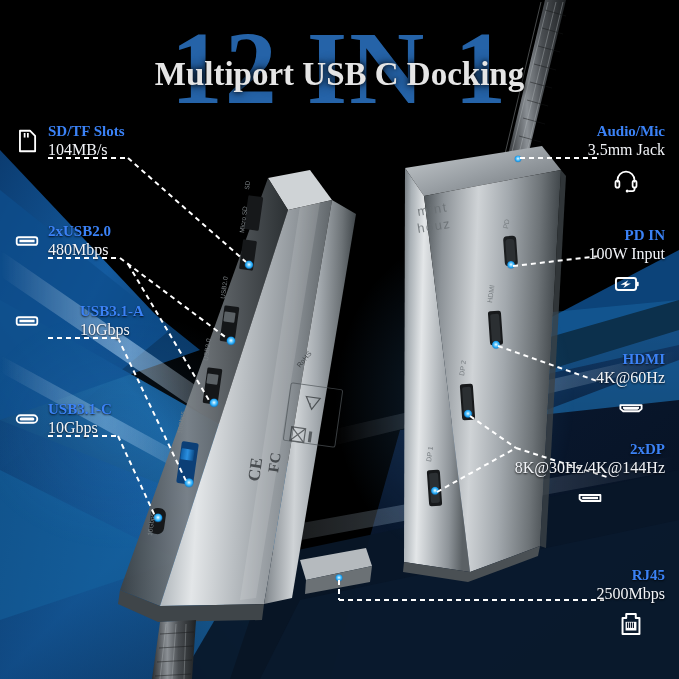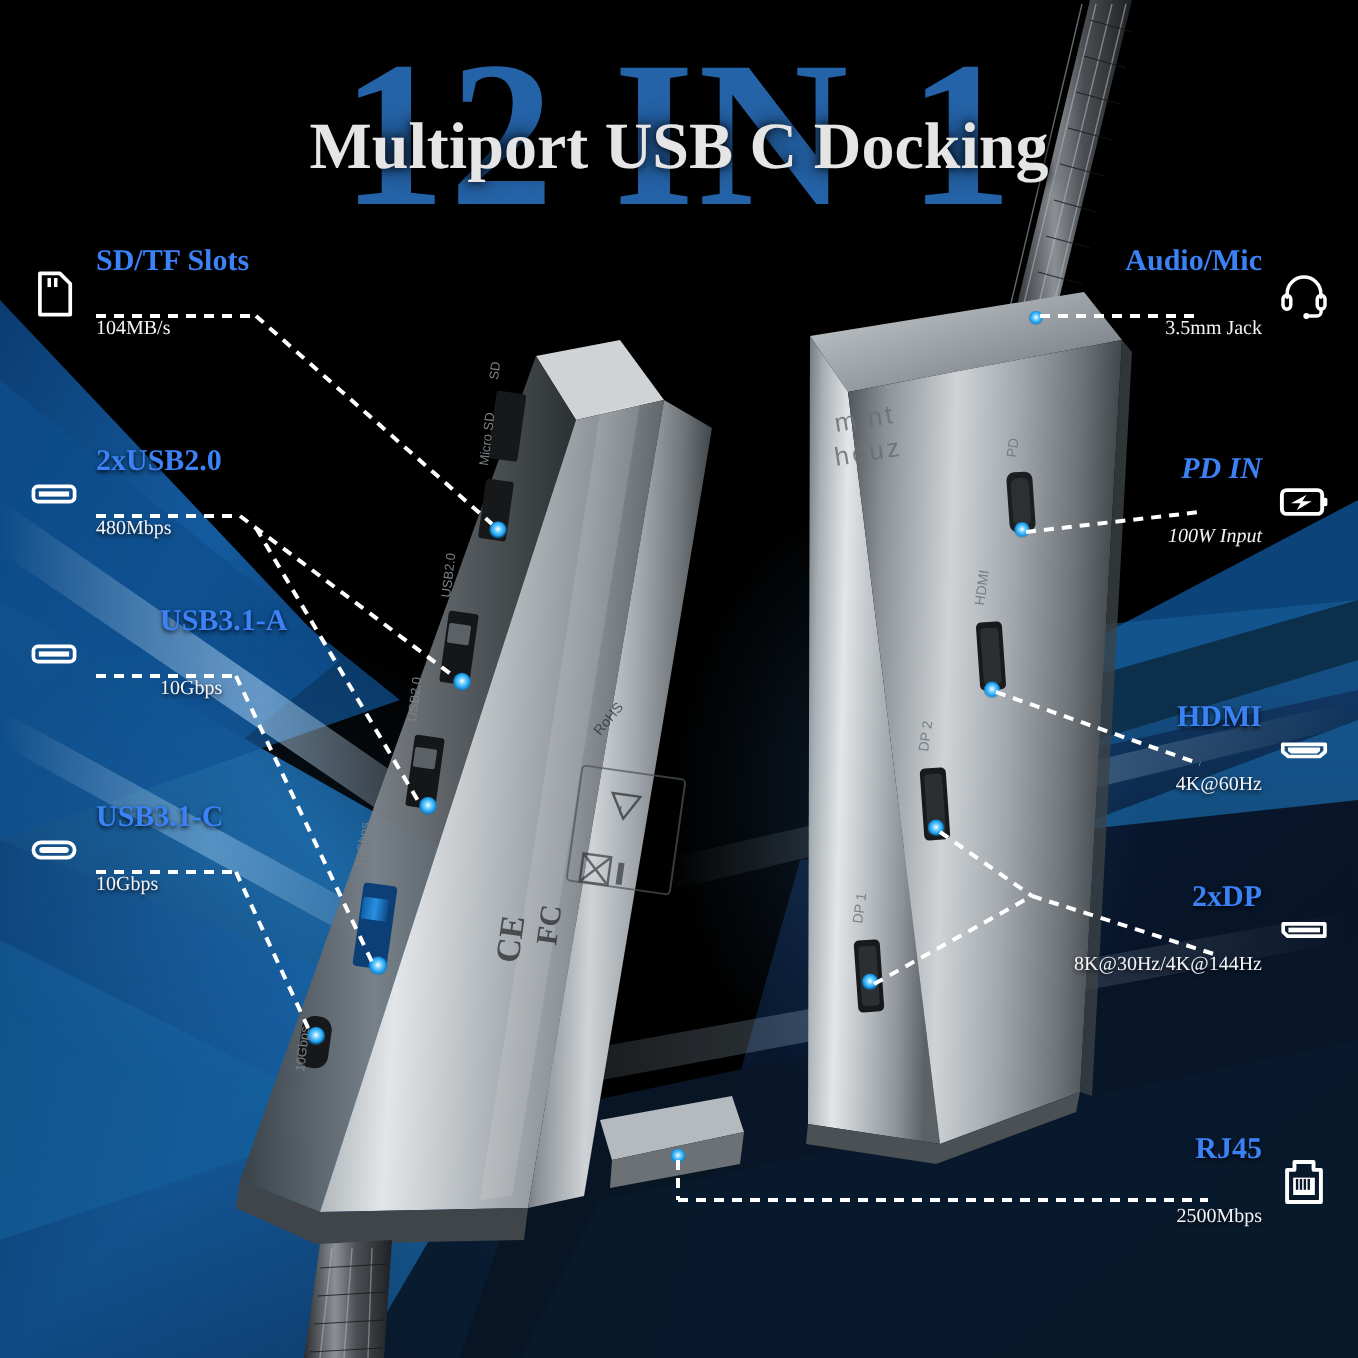--- a/index.html
+++ b/index.html
@@ -36,32 +36,32 @@
     line-height:40px;
     text-shadow:0 0 5px rgba(0,0,0,.95),0 0 12px rgba(0,0,0,.9);
   }
 
   
   .product{position:absolute;inset:0;}
 
   
   .callout{position:absolute;display:flex;align-items:center;gap:8px;}
   .callout.left{flex-direction:row;}
-  .callout.right{}
+  .callout.right{flex-direction:column;}
   .co-text{display:flex;flex-direction:column;line-height:1.05;}
   .co-title{
     font-family:"Liberation Serif", serif;
     font-size:15px;font-weight:700;color:#3b82f6;
     white-space:nowrap;
     text-shadow:0 1px 2px rgba(0,0,0,.85);
   }
   .co-sub{
     font-family:"Liberation Serif", serif;
-    font-size:10px;font-weight:400;color:#f2f4f8;
-    white-space:nowrap;margin-top:20px;
+    font-size:16px;font-weight:400;color:#f2f4f8;
+    white-space:nowrap;margin-top:2px;
     text-shadow:0 1px 2px rgba(0,0,0,.85);
   }
   .callout.left .co-title,.callout.left .co-sub{text-align:left;}
   .callout.right .co-title,.callout.right .co-sub{text-align:right;}
   .co-icon{width:26px;height:26px;flex:0 0 26px;display:block;}
   .co-icon svg{display:block;width:100%;height:100%;}
 
   
   .leaders{position:absolute;inset:0;pointer-events:none;}
 </style>
@@ -450,21 +450,21 @@
       <svg viewBox="0 0 24 24">
         <path d="M4.2 13.5V12a7.8 7.8 0 0 1 15.6 0v1.5" fill="none" stroke="#fff" stroke-width="1.6" stroke-linecap="round"></path>
         <rect x="2.3" y="12.6" width="3.6" height="6.4" rx="1.8" fill="none" stroke="#fff" stroke-width="1.6"></rect>
         <rect x="18.1" y="12.6" width="3.6" height="6.4" rx="1.8" fill="none" stroke="#fff" stroke-width="1.6"></rect>
         <path d="M19.9 19v1.2a2 2 0 0 1-2 2h-3.2" fill="none" stroke="#fff" stroke-width="1.6" stroke-linecap="round"></path>
         <circle cx="13.1" cy="22.2" r="1.4" fill="#fff"></circle>
       </svg>
     </span>
   </div>
 
-  <div class="callout right" style="right:14px;top:228px;font-style:italic;">
+  <div class="callout right" style="right:14px;top:228px;">
     <span class="co-text">
       <span class="co-title">PD IN</span>
       <span class="co-sub">100W Input</span>
     </span>
     <span class="co-icon">
       <svg viewBox="0 0 24 24">
         <rect x="1.8" y="6.5" width="18.6" height="11" rx="2.2" fill="none" stroke="#fff" stroke-width="1.8"></rect>
         <rect x="21" y="10" width="1.8" height="4" rx="0.8" fill="#fff"></rect>
         <path d="M13.2 8.6 6 12.6h4.4L8.6 15.8l7-4.2h-4.4Z" fill="#fff"></path>
       </svg>

